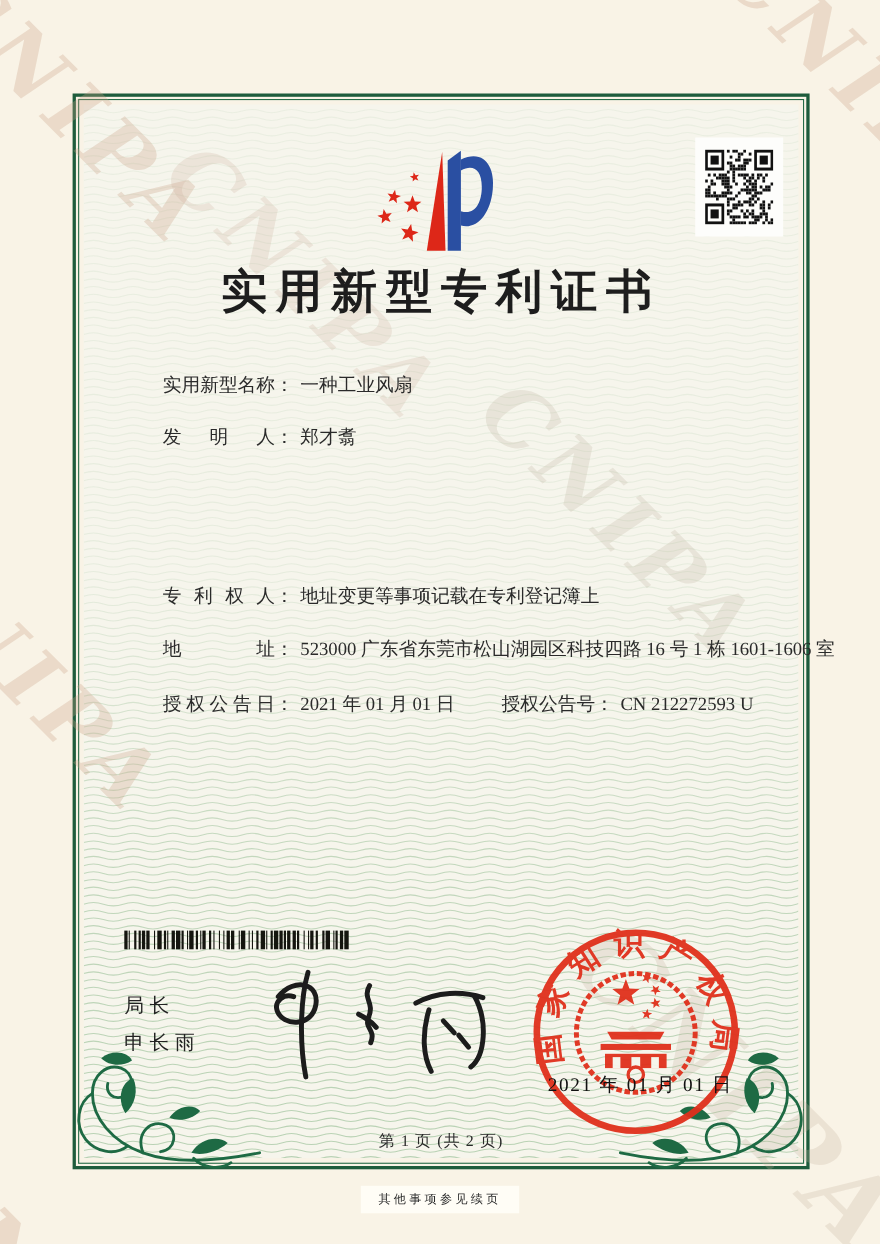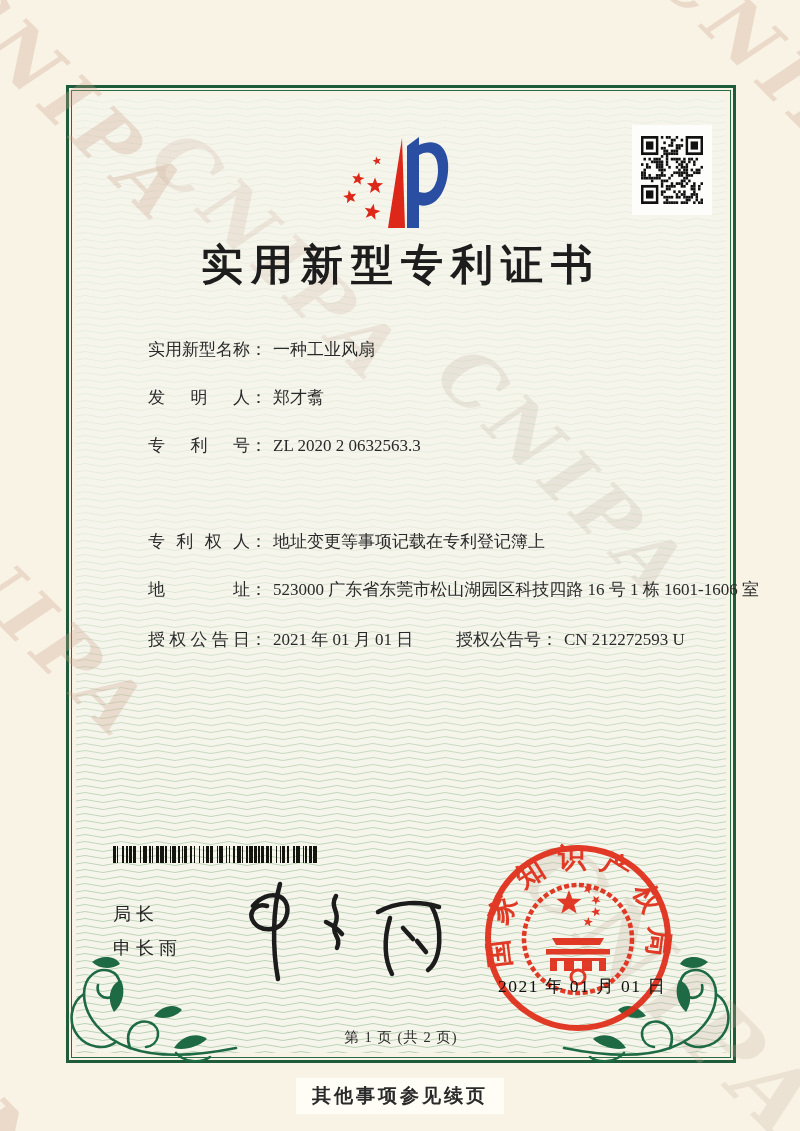--- a/index.html
+++ b/index.html
@@ -43,21 +43,21 @@
   .barcode .b{background:#15150f;}
 
   .sig-role{left:113px;top:902px;font-family:"Liberation Sans","DejaVu Sans",sans-serif;font-size:18px;letter-spacing:5px;color:#222;}
   .sig-name{left:113px;top:936px;font-family:"Liberation Sans","DejaVu Sans",sans-serif;font-size:18px;letter-spacing:5px;color:#222;}
   .signature{left:232px;top:876px;}
 
   .sealsvg{left:481px;top:841px;opacity:.95;}
   .seal-date{left:498px;top:974px;font-size:17.5px;letter-spacing:1.5px;color:#111;z-index:6;}
 
   .page-info{left:66px;top:1028px;width:670px;text-align:center;font-size:14.5px;letter-spacing:1px;}
-  .continuation{left:0;top:1078px;width:100%;text-align:center;font-size:19px;font-weight:bold;}
+  .continuation{left:0;top:1078px;width:100%;text-align:center;font-size:11px;}
   .continuation span{display:inline-block;background:#fffdf6;padding:5px 16px;letter-spacing:3px;}
 
   .qrbox{left:632px;top:125px;width:80px;height:90px;background:#fdfdfb;display:flex;align-items:center;justify-content:center;}
 </style>
 </head>
 <body>
 
 <div class="page">
 
   <div class="wm" style="left:-18px;top:-48px;">CNIPA</div>
@@ -332,23 +332,20 @@
     </div>
 
     <div class="abs doc-title">实用新型专利证书</div>
 
     <div class="frow" style="top:337px;">
       <span class="flabel">实用新型名称</span><span class="fcolon">：</span><span class="fvalue">一种工业风扇</span>
     </div>
     <div class="frow" style="top:385px;">
       <span class="flabel">发明人</span><span class="fcolon">：</span><span class="fvalue">郑才翥</span>
     </div>
-    <div class="frow" style="top:433px;">
-      <span class="flabel">专利号</span><span class="fcolon">：</span><span class="fvalue">ZL 2020 2 0632563.3</span>
-    </div>
     <div class="frow" style="top:529px;">
       <span class="flabel">专利权人</span><span class="fcolon">：</span><span class="fvalue">地址变更等事项记载在专利登记簿上</span>
     </div>
     <div class="frow" style="top:577px;">
       <span class="flabel">地址</span><span class="fcolon">：</span><span class="fvalue" style="max-width:498px;">523000 广东省东莞市松山湖园区科技四路 16 号 1 栋 1601-1606 室</span>
     </div>
     <div class="frow" style="top:627px;">
       <span class="flabel">授权公告日</span><span class="fcolon">：</span><span class="fvalue">2021 年 01 月 01 日</span>
     </div>
     <div class="frow grant2" style="top:627px;">

